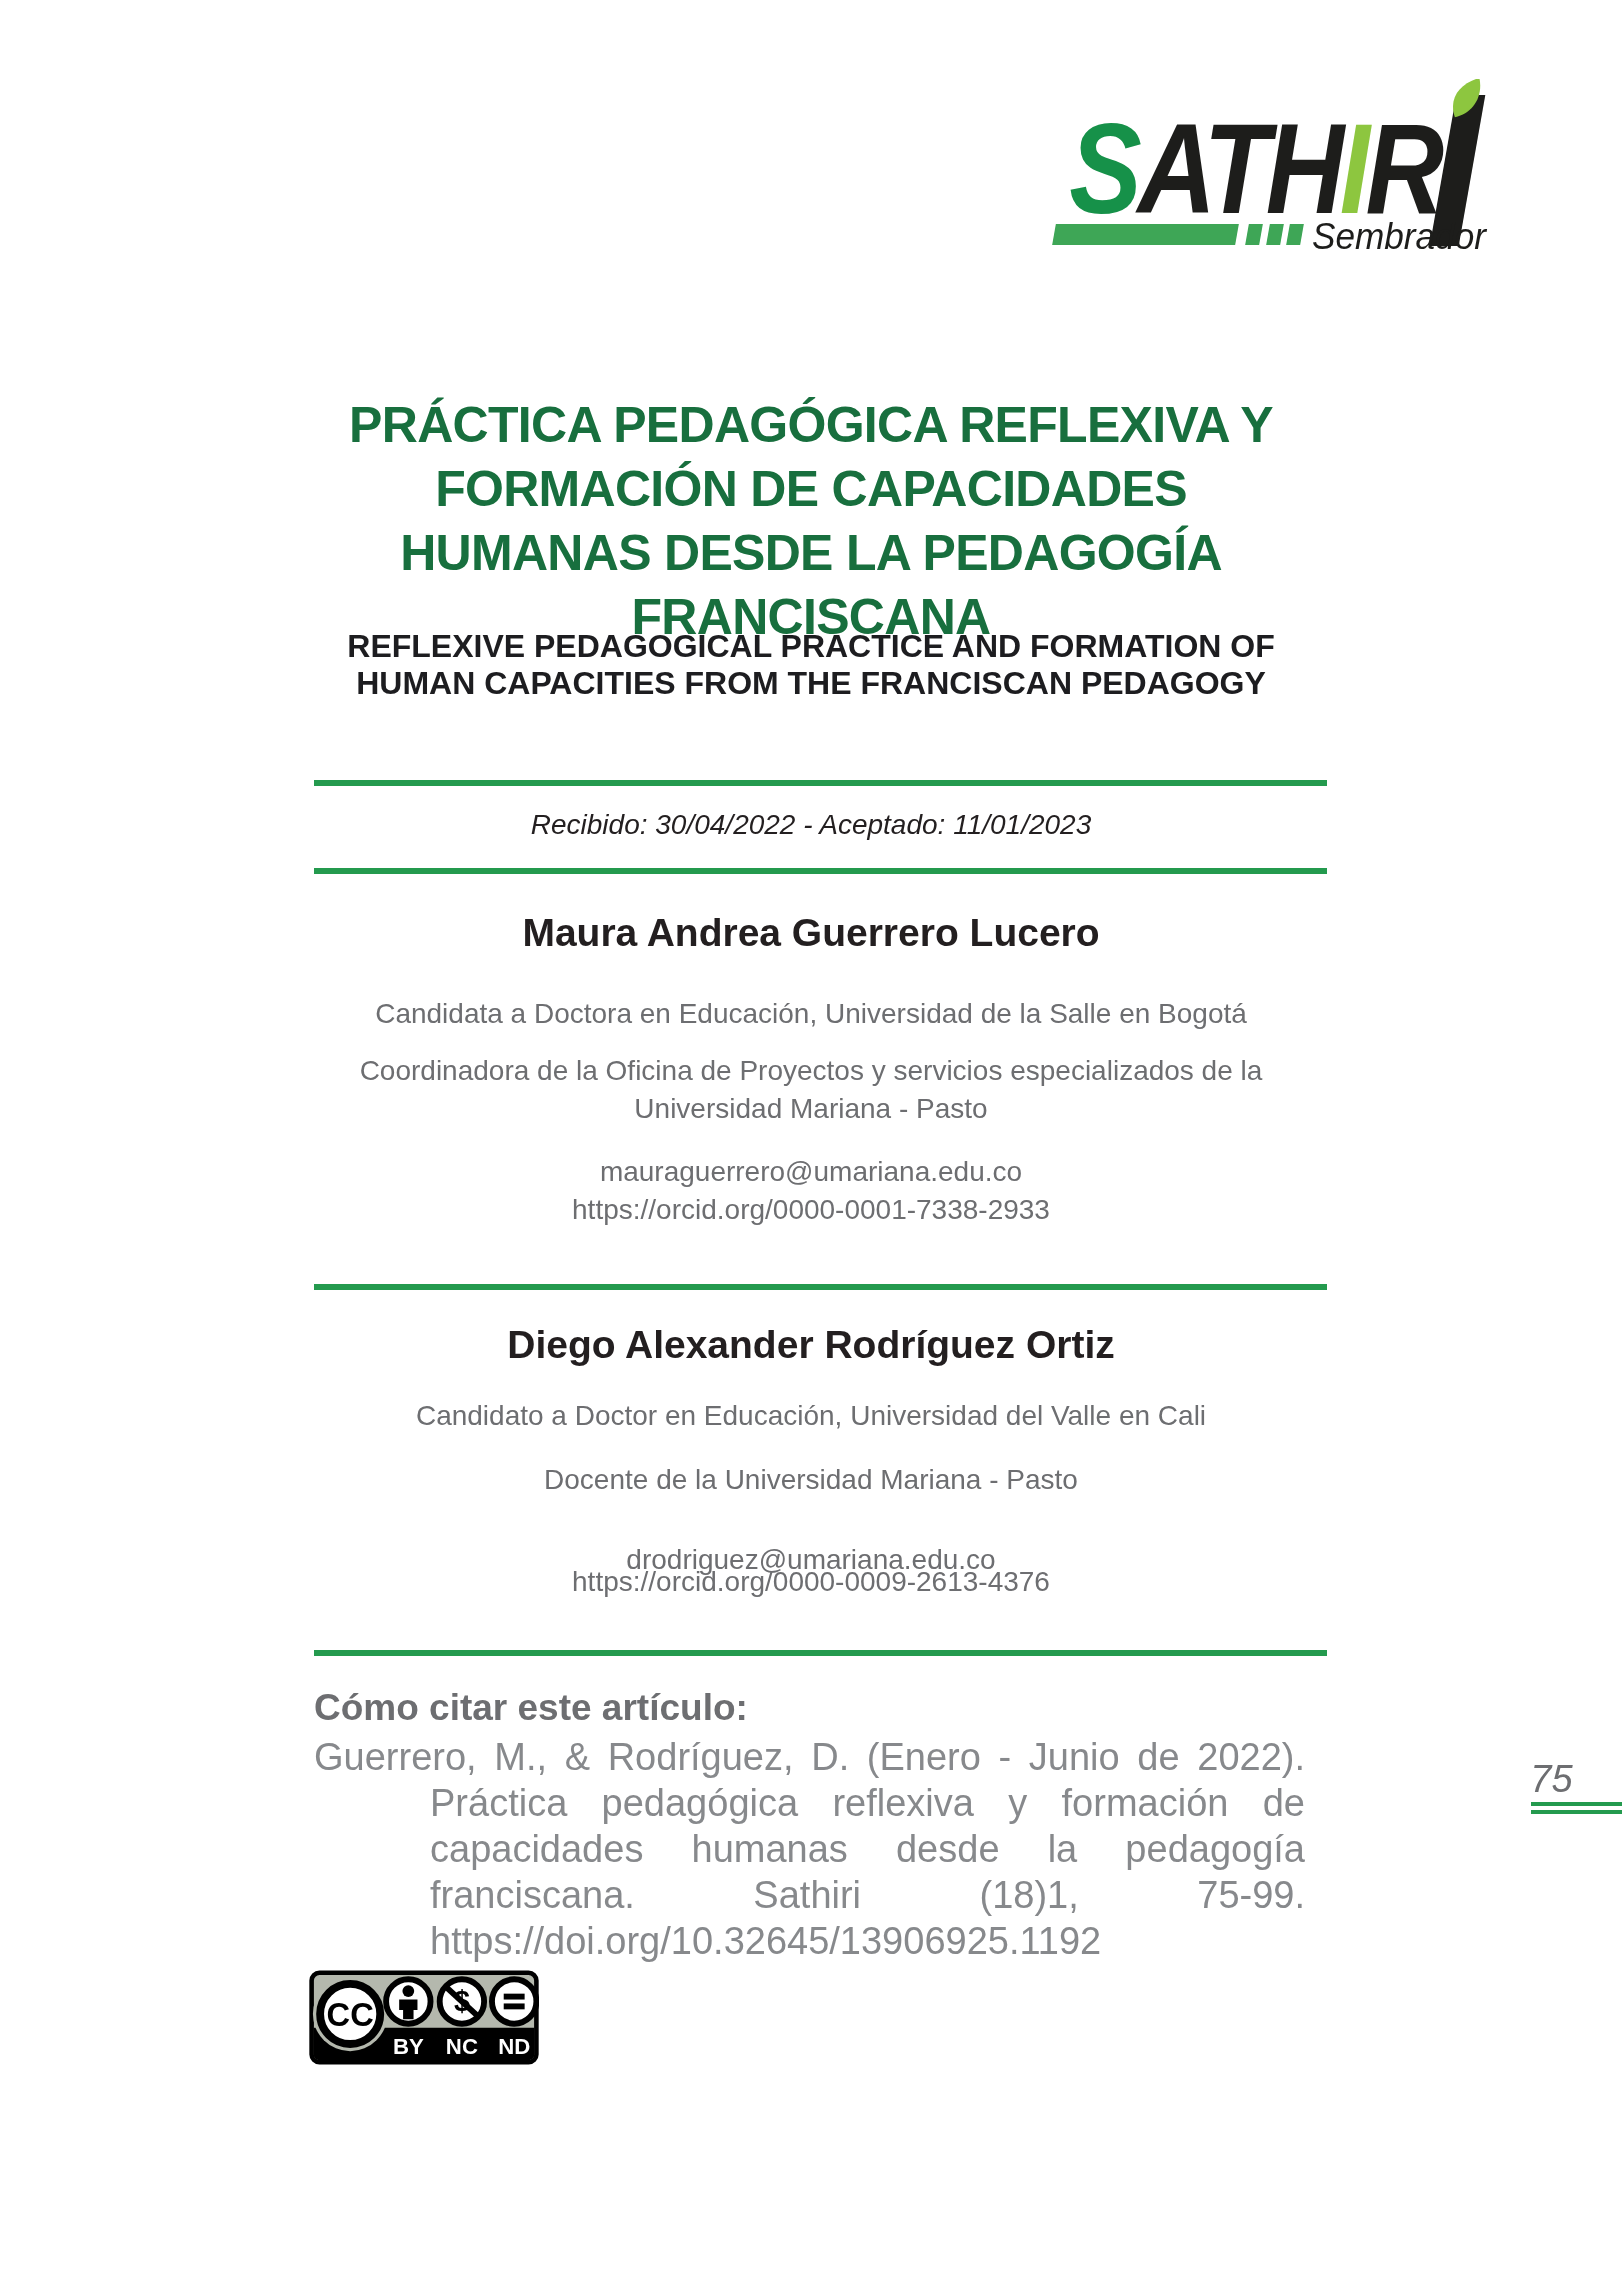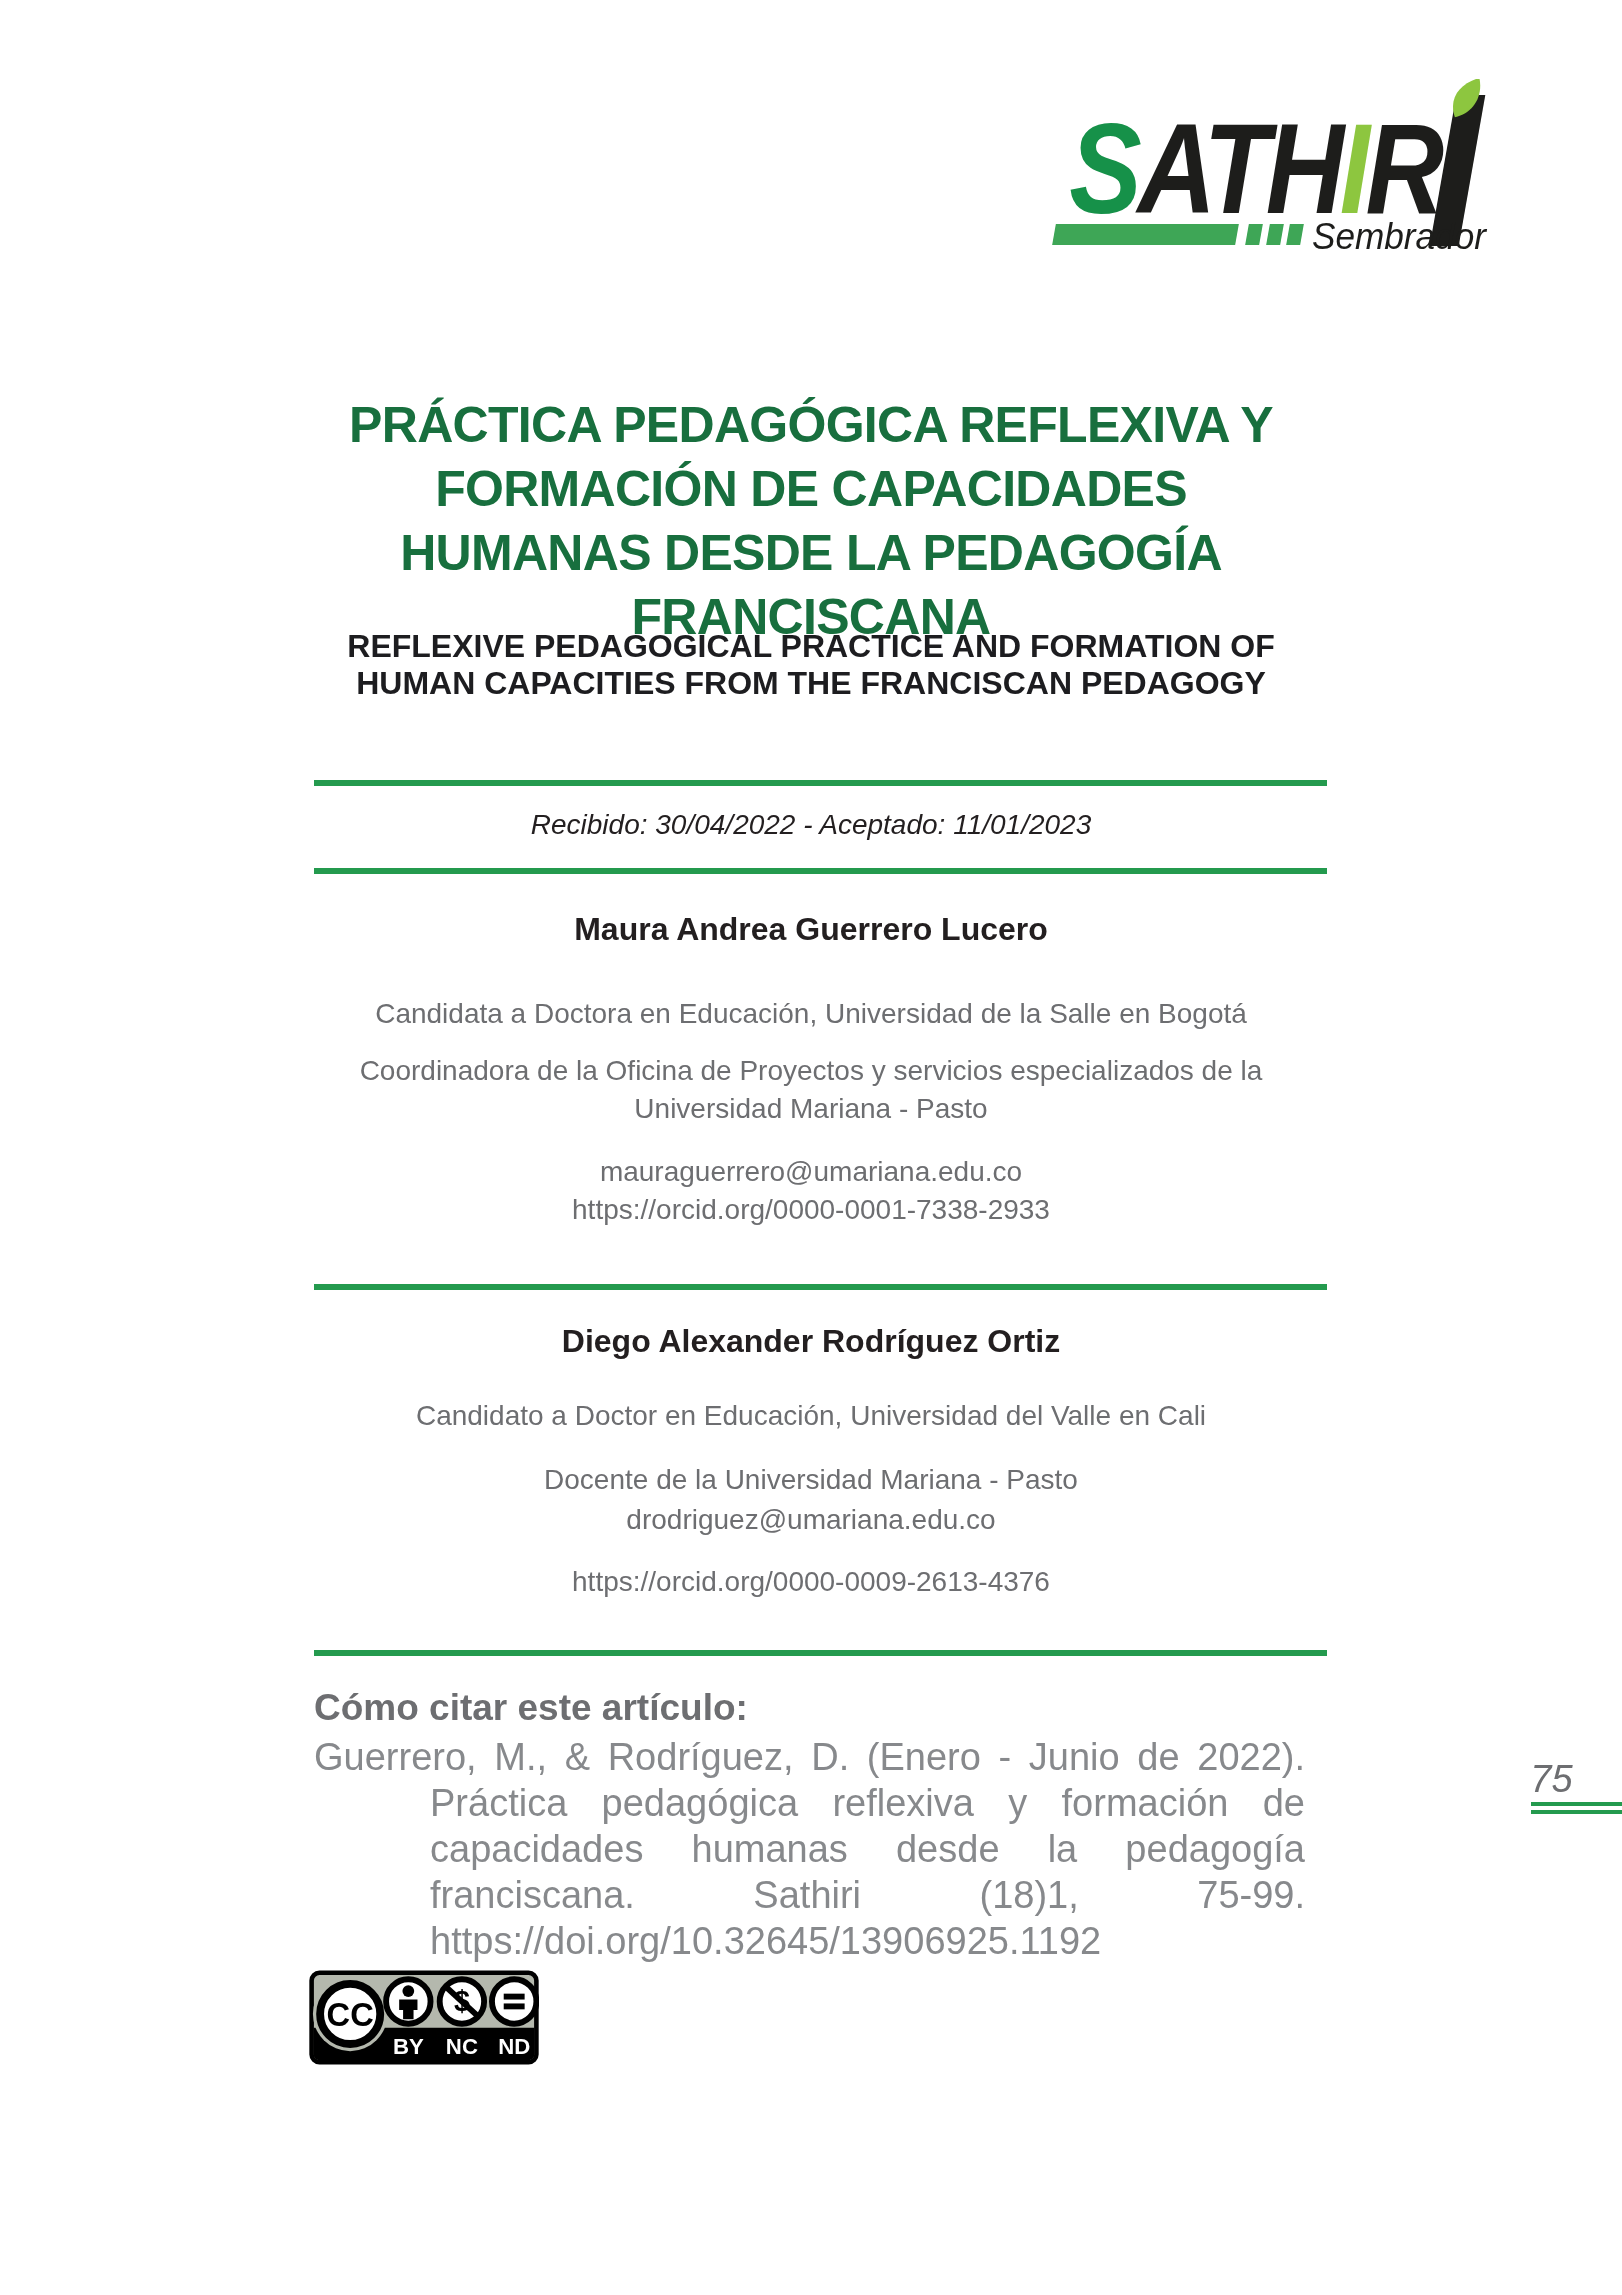--- a/index.html
+++ b/index.html
@@ -53,31 +53,31 @@
   }
   .rule{position:absolute;left:314px;width:1013px;height:5.9px;background:#249a4e;}
   .rule1{top:780px;}
   .rule2{top:868px;}
   .rule3{top:1284px;}
   .rule4{top:1650px;}
   .dates{
     top:809px;
     font-size:28px;font-style:italic;color:#231f20;
   }
-  .author-name{font-size:32px;font-weight:bold;color:#231f20;}
+  .author-name{font-size:39px;font-weight:bold;color:#231f20;}
   .a1-name{top:911px;}
   .a2-name{top:1323px;}
   .gray-line{font-size:28px;line-height:38px;color:#6d6e71;}
   .a1-affil1{top:995px;}
   .a1-affil2{top:1052px;}
   .a1-email{top:1153px;}
   .a1-orcid{top:1191px;}
   .a2-affil1{top:1397px;}
   .a2-affil2{top:1461px;}
-  .a2-email{top:1501px;}
+  .a2-email{top:1541px;}
   .a2-orcid{top:1563px;}
   
   .cite-heading{
     position:absolute;left:314px;top:1687px;width:1008px;
     font-size:37px;font-weight:bold;color:#6d6e71;text-align:left;
   }
   .cite-body{
     position:absolute;left:314px;top:1734px;width:991px;
     font-size:38px;line-height:46px;color:#87898c;
     text-align:justify;

